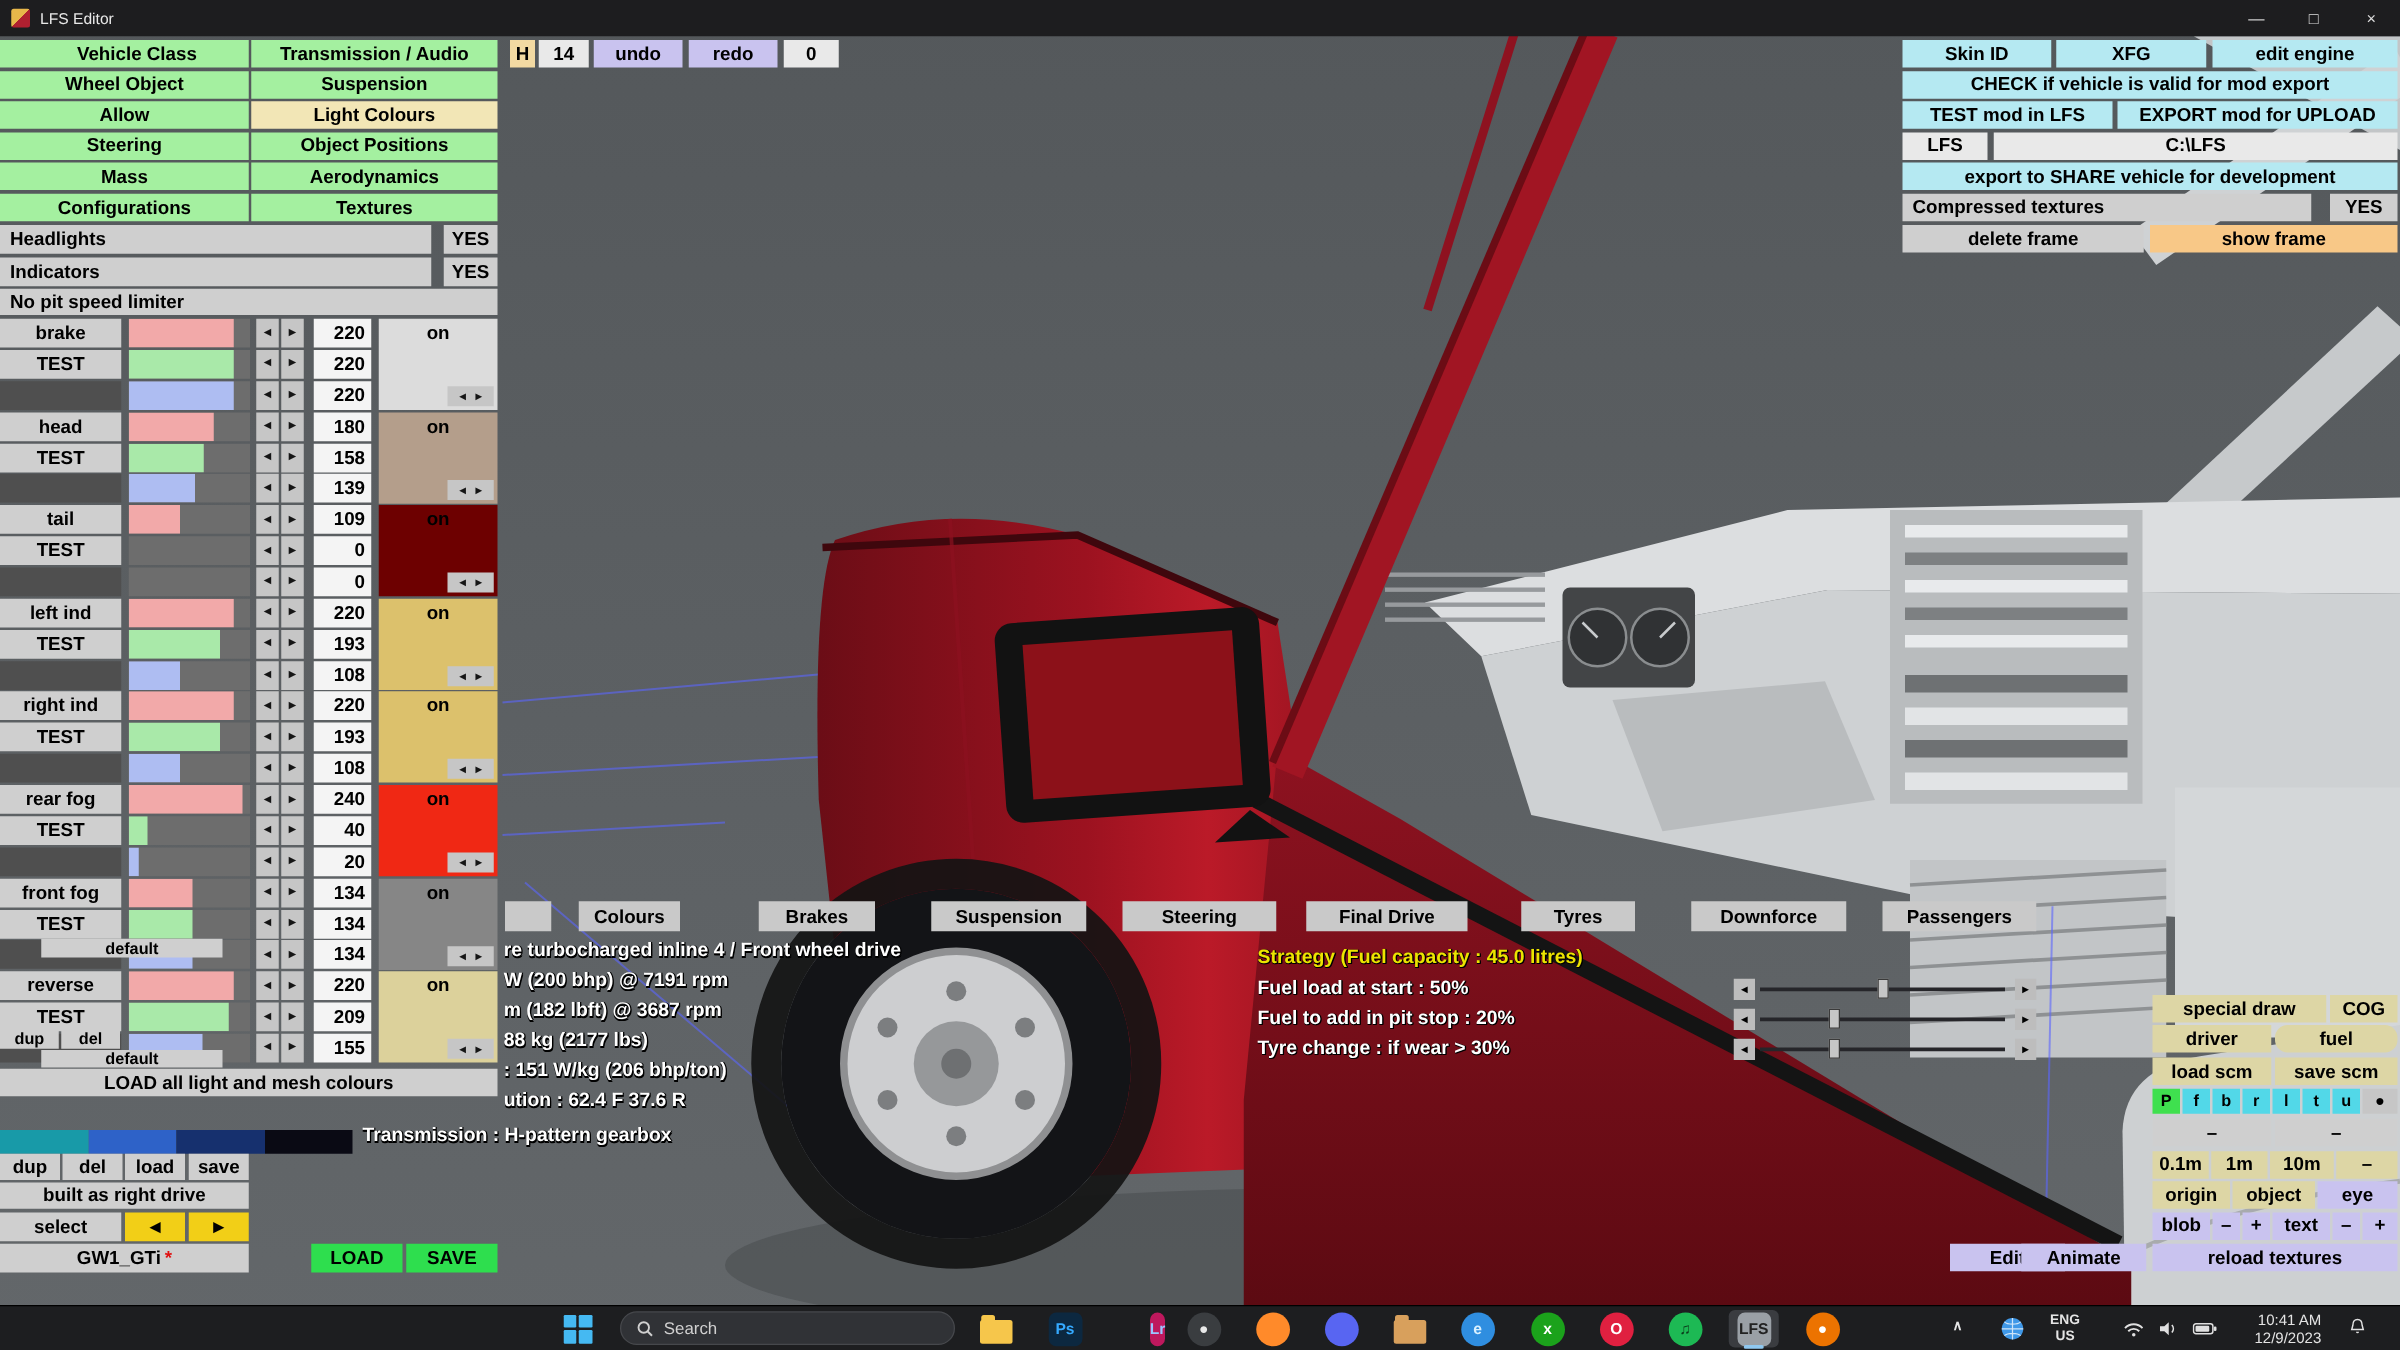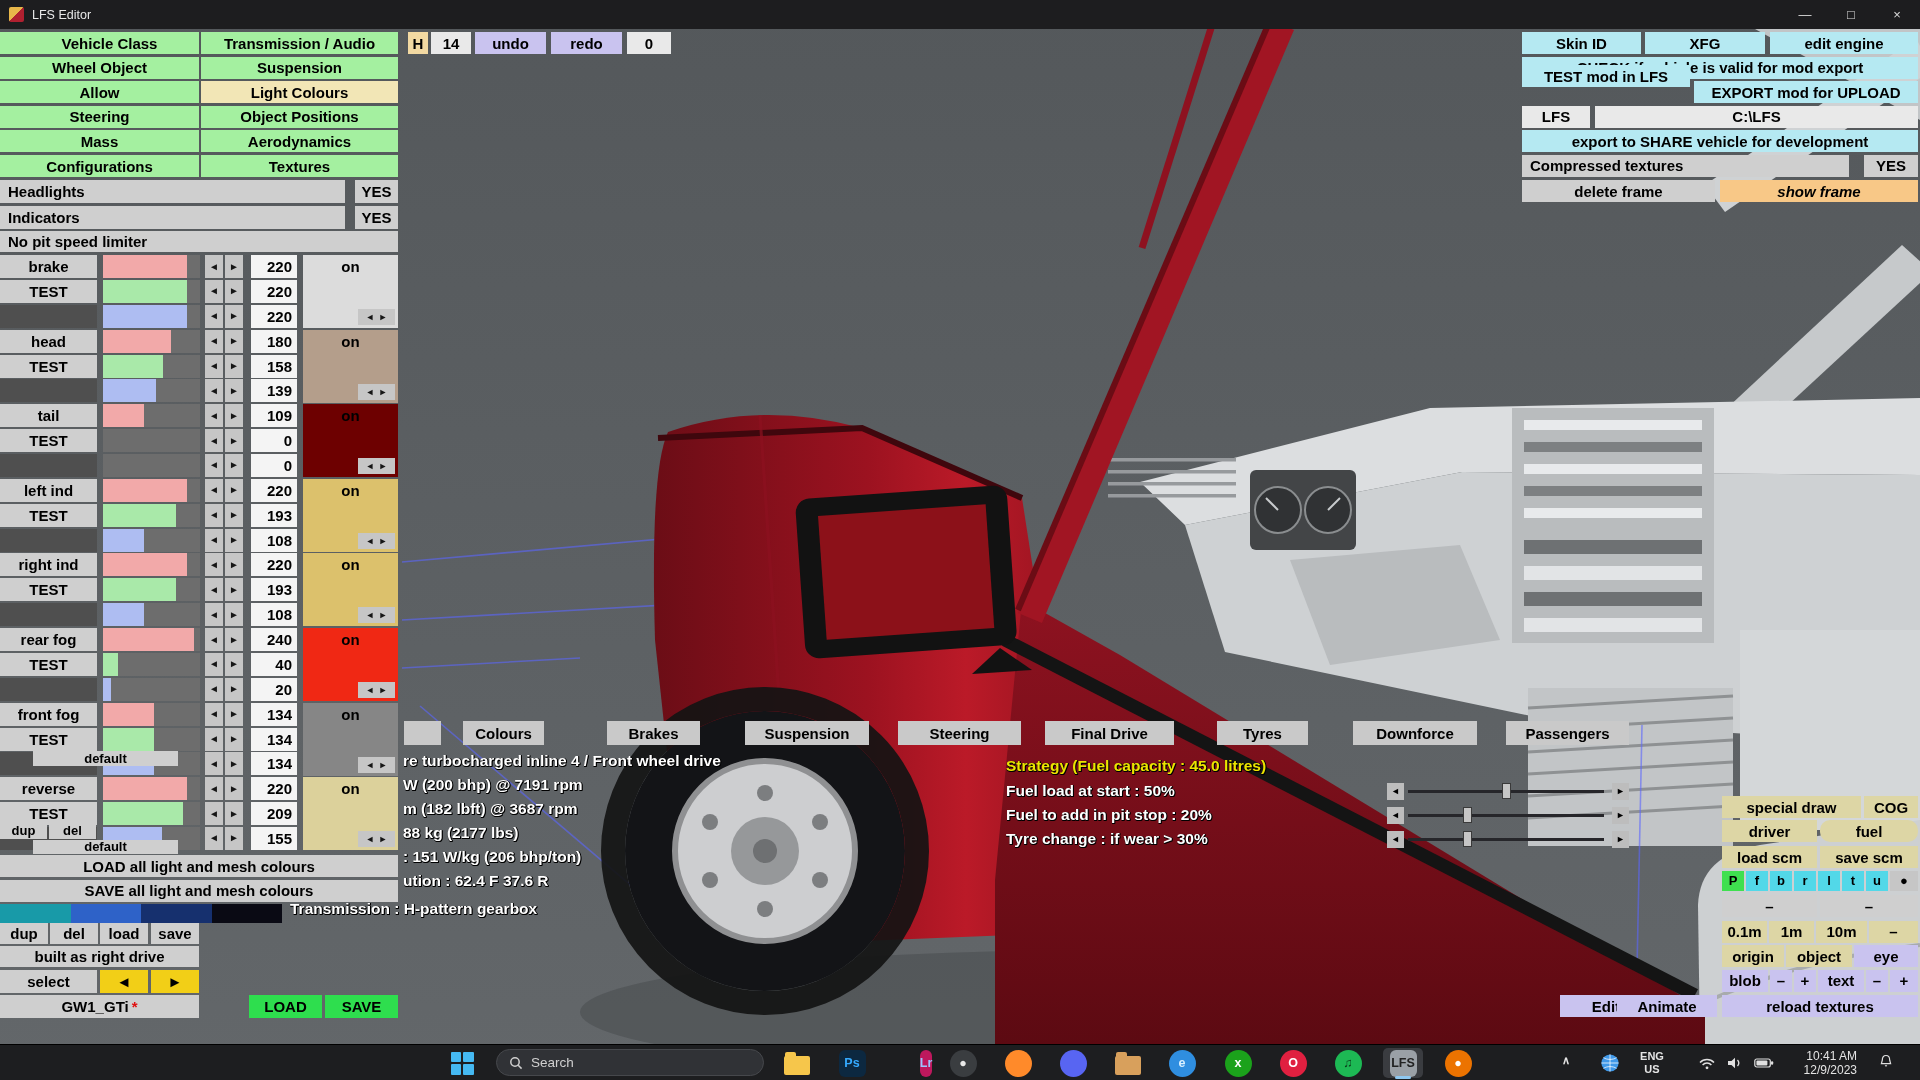--- a/index.html
+++ b/index.html
@@ -291,29 +291,29 @@
     <div class="btn green" style="left: 201px; top: 155px; width: 197px; height: 22px;">Textures</div>
     <div class="btn cream2" style="left: 408px; top: 32px; width: 20px; height: 22px;">H</div>
     <div class="btn lgrey" style="left: 431px; top: 32px; width: 40px; height: 22px;">14</div>
     <div class="btn lav" style="left: 475px; top: 32px; width: 71px; height: 22px;">undo</div>
     <div class="btn lav" style="left: 551px; top: 32px; width: 71px; height: 22px;">redo</div>
     <div class="btn lgrey" style="left: 627px; top: 32px; width: 44px; height: 22px;">0</div>
     <div class="btn cyan" style="left: 1522px; top: 32px; width: 119px; height: 22px;">Skin ID</div>
     <div class="btn cyan" style="left: 1645px; top: 32px; width: 120px; height: 22px;">XFG</div>
     <div class="btn cyan" style="left: 1770px; top: 32px; width: 148px; height: 22px;">edit engine</div>
     <div class="btn cyan" style="left: 1522px; top: 56.5px; width: 396px; height: 22px;">CHECK if vehicle is valid for mod export</div>
-    <div class="btn cyan" style="left: 1522px; top: 65px; width: 168px; height: 22px;">TEST mod in LFS</div>
+    <div class="btn cyan" style="left: 1522px; top: 81px; width: 168px; height: 22px;">TEST mod in LFS</div>
     <div class="btn cyan" style="left: 1694px; top: 81px; width: 224px; height: 22px;">EXPORT mod for UPLOAD</div>
     <div class="btn lgrey" style="left: 1522px; top: 105.5px; width: 68px; height: 22px;">LFS</div>
     <div class="btn lgrey" style="left: 1595px; top: 105.5px; width: 323px; height: 22px;">C:\LFS</div>
     <div class="btn cyan" style="left: 1522px; top: 130px; width: 396px; height: 22px;">export to SHARE vehicle for development</div>
     <div class="btn grey la" style="left: 1522px; top: 154.5px; width: 327px; height: 22px;">Compressed textures</div>
     <div class="btn grey" style="left: 1864px; top: 154.5px; width: 54px; height: 22px;">YES</div>
     <div class="btn grey" style="left: 1522px; top: 180px; width: 193px; height: 22px;">delete frame</div>
-    <div class="btn orange" style="left: 1720px; top: 180px; width: 198px; height: 22px; font-style: italic;">show frame</div>
+    <div class="btn orange" style="left: 1720px; top: 180px; width: 198px; height: 22px;">show frame</div>
     <div class="btn grey la" style="left: 0px; top: 180px; width: 345px; height: 23px;">Headlights</div>
     <div class="btn grey" style="left: 355px; top: 180px; width: 43px; height: 23px;">YES</div>
     <div class="btn grey la" style="left: 0px; top: 206px; width: 345px; height: 23px;">Indicators</div>
     <div class="btn grey" style="left: 355px; top: 206px; width: 43px; height: 23px;">YES</div>
     <div class="btn grey la" style="left: 0px; top: 231px; width: 398px; height: 21px;">No pit speed limiter</div>
     <div class="swatch" style="left: 303px; top: 255px; width: 95px; height: 73px; background: rgb(220, 220, 220);">
       <div class="on-label">on</div>
       <div class="chip">
         <span>◄</span>
         <span>►</span>
@@ -534,21 +534,20 @@
       <div class="fill" style="width: 59px; background: rgb(174, 189, 242);"></div>
     </div>
     <div class="btn arw" style="left: 205px; top: 826.9px; width: 18px; height: 23px;">◄</div>
     <div class="btn arw" style="left: 225px; top: 826.9px; width: 18px; height: 23px;">►</div>
     <div class="btn val" style="left: 251px; top: 826.9px; width: 46px; height: 23px;">155</div>
     <div class="btn grey" style="left: 33px; top: 751px; width: 145px; height: 15px; font-size: 13px;">default</div>
     <div class="btn grey" style="left: 0px; top: 822.5px; width: 47px; height: 16px; font-size: 13px;">dup</div>
     <div class="btn grey" style="left: 49px; top: 822.5px; width: 47px; height: 16px; font-size: 13px;">del</div>
     <div class="btn grey" style="left: 33px; top: 839.5px; width: 145px; height: 14px; font-size: 13px;">default</div>
     <div class="btn grey" style="left: 0px; top: 855px; width: 398px; height: 22px;">LOAD all light and mesh colours</div>
-    <div class="btn grey" style="left: 0px; top: 879.5px; width: 398px; height: 22px;">SAVE all light and mesh colours</div>
     <div style="position: absolute; left: 0px; top: 903.5px; width: 70.5px; height: 19px; background: rgb(24, 154, 168);"></div>
     <div style="position: absolute; left: 70.5px; top: 903.5px; width: 70.5px; height: 19px; background: rgb(46, 98, 200);"></div>
     <div style="position: absolute; left: 141px; top: 903.5px; width: 70.5px; height: 19px; background: rgb(22, 48, 110);"></div>
     <div style="position: absolute; left: 211.5px; top: 903.5px; width: 70.5px; height: 19px; background: rgb(10, 10, 20);"></div>
     <div class="btn grey" style="left: 0px; top: 922.5px; width: 48px; height: 21px;">dup</div>
     <div class="btn grey" style="left: 50px; top: 922.5px; width: 48px; height: 21px;">del</div>
     <div class="btn grey" style="left: 100px; top: 922.5px; width: 48px; height: 21px;">load</div>
     <div class="btn grey" style="left: 151px; top: 922.5px; width: 48px; height: 21px;">save</div>
     <div class="btn grey" style="left: 0px; top: 945.5px; width: 199px; height: 21px;">built as right drive</div>
     <div class="btn grey" style="left: 0px; top: 969.5px; width: 97px; height: 23px;">select</div>

